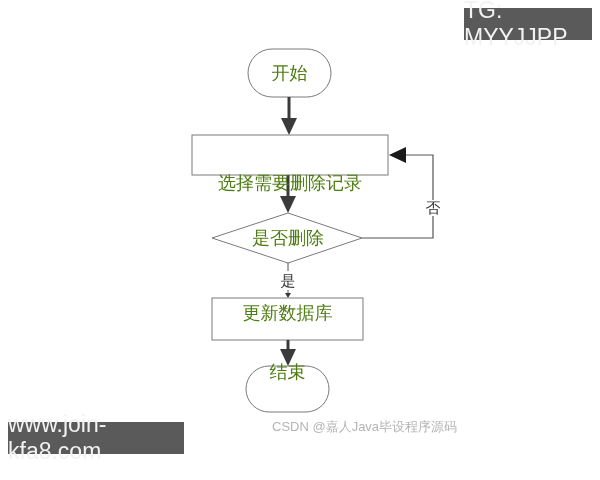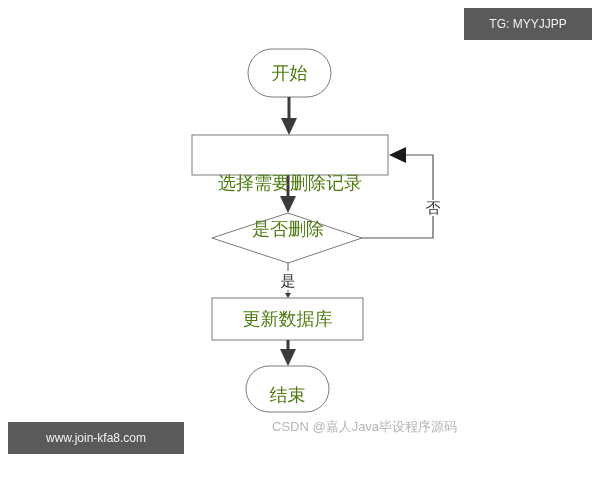--- a/index.html
+++ b/index.html
@@ -12,21 +12,21 @@
       position: absolute; display: flex; align-items: center; justify-content: center;
       color: #4d7c0f; font-size: 18px; white-space: nowrap;
     }
     .edge-lbl {
       position: absolute; color: #333; font-size: 15px; background: #fff; line-height: 16px;
       transform: translate(-50%, -50%);
     }
     .badge {
       position: absolute; background: #5a5a5a; color: #f2f2f2;
       font-family: "Liberation Sans", "DejaVu Sans", sans-serif;
-      font-size: 12px; display: flex; align-items: center; justify-content: center;
+      font-size: 23px; display: flex; align-items: center; justify-content: center;
     }
     .watermark {
       position: absolute; color: #b5b5b5; font-size: 13px;
       font-family: "Liberation Sans", "DejaVu Sans", sans-serif; white-space: nowrap;
     }
   </style>
 </head>
 <body>
 
 <svg class="canvas" viewBox="0 0 600 480" xmlns="http://www.w3.org/2000/svg">
@@ -71,22 +71,22 @@
   <g>
     <line x1="288" y1="340" x2="288" y2="349" stroke="#3a3a3a" stroke-width="3"></line>
     <path d="M280,349 L296,349 L288,366 Z" fill="#3a3a3a"></path>
   </g>
 
   <rect x="246" y="366" width="83" height="46" rx="23" ry="23" fill="#fff" stroke="#7a7a7a" stroke-width="1"></rect>
 </svg>
 
 <div class="lbl" style="left:248px; top:49px; width:83px; height:48px;">开始</div>
 <div class="lbl" style="left:192px; top:135px; width:196px; height:40px;margin-top:28px;">选择需要删除记录</div>
-<div class="lbl" style="left:212px; top:204px; width:152px; height:50px;">是否删除</div>
-<div class="lbl" style="left:212px; top:298px; width:151px; height:42px;">更新数据库</div>
-<div class="lbl" style="left:246px; top:372px; width:83px; height:46px;">结束</div>
+<div class="lbl" style="left:212px; top:213px; width:152px; height:50px;">是否删除</div>
+<div class="lbl" style="left:212px; top:292px; width:151px; height:42px;">更新数据库</div>
+<div class="lbl" style="left:246px; top:349px; width:83px; height:46px;">结束</div>
 
 <div class="edge-lbl" style="left:433px; top:208px;">否</div>
 <div class="edge-lbl" style="left:288px; top:281px;">是</div>
 
 <div class="badge" style="left:464px; top:8px; width:128px; height:32px;">TG: MYYJJPP</div>
 <div class="badge" style="left:8px; top:422px; width:176px; height:32px;">www.join-kfa8.com</div>
 <div class="watermark" style="left:272px; top:418px;">CSDN @嘉人Java毕设程序源码</div>
 
 </body></html>

